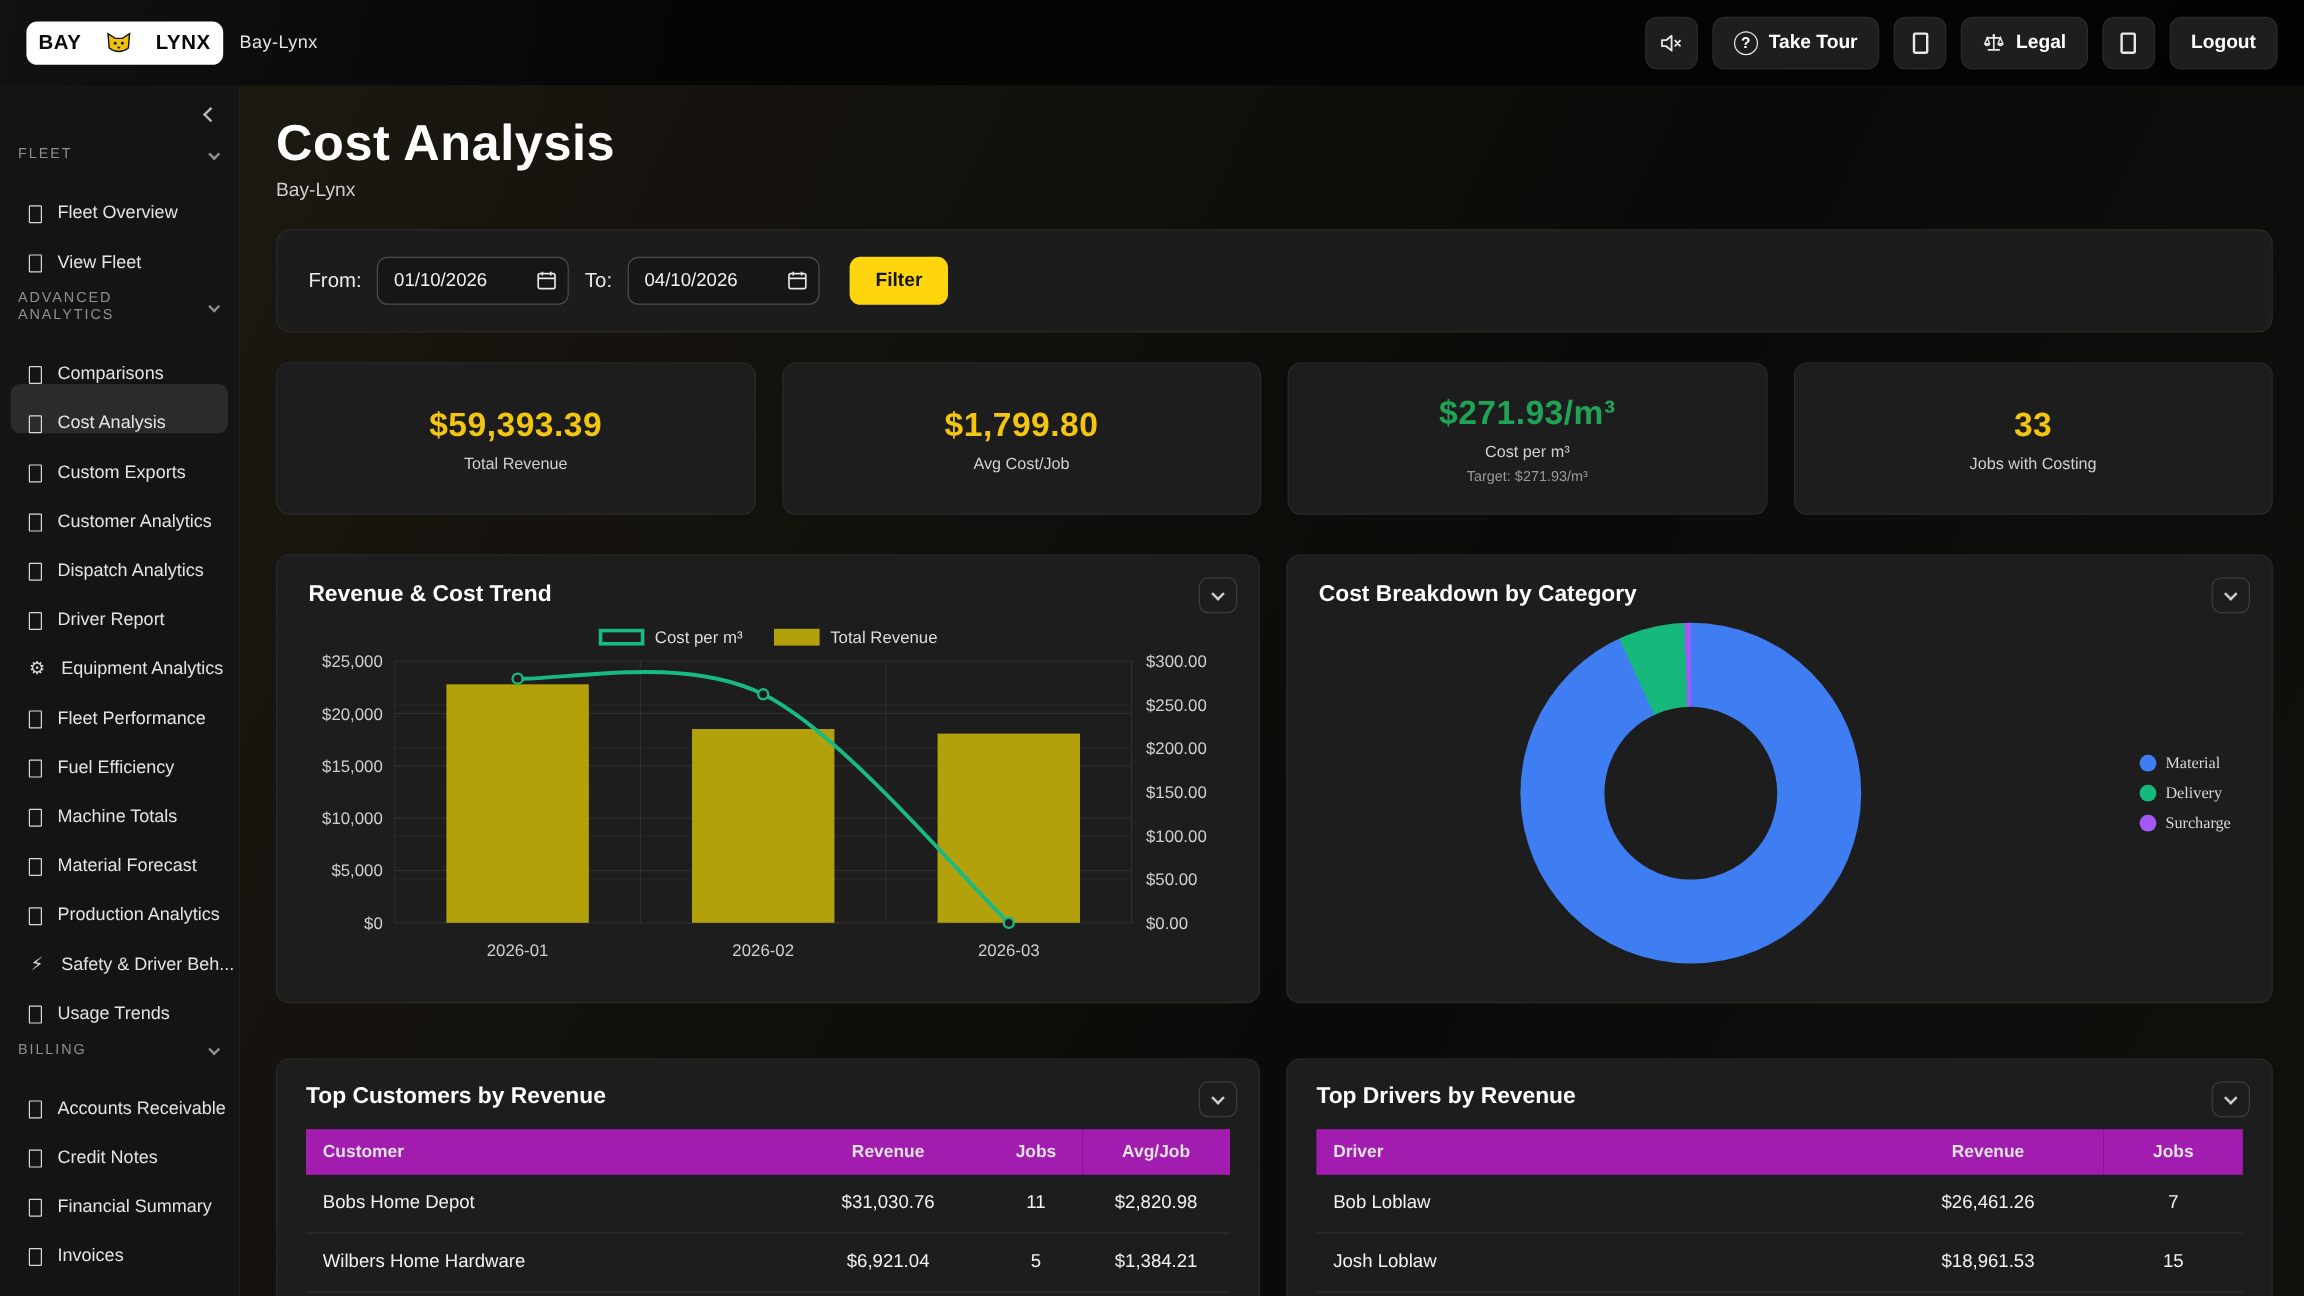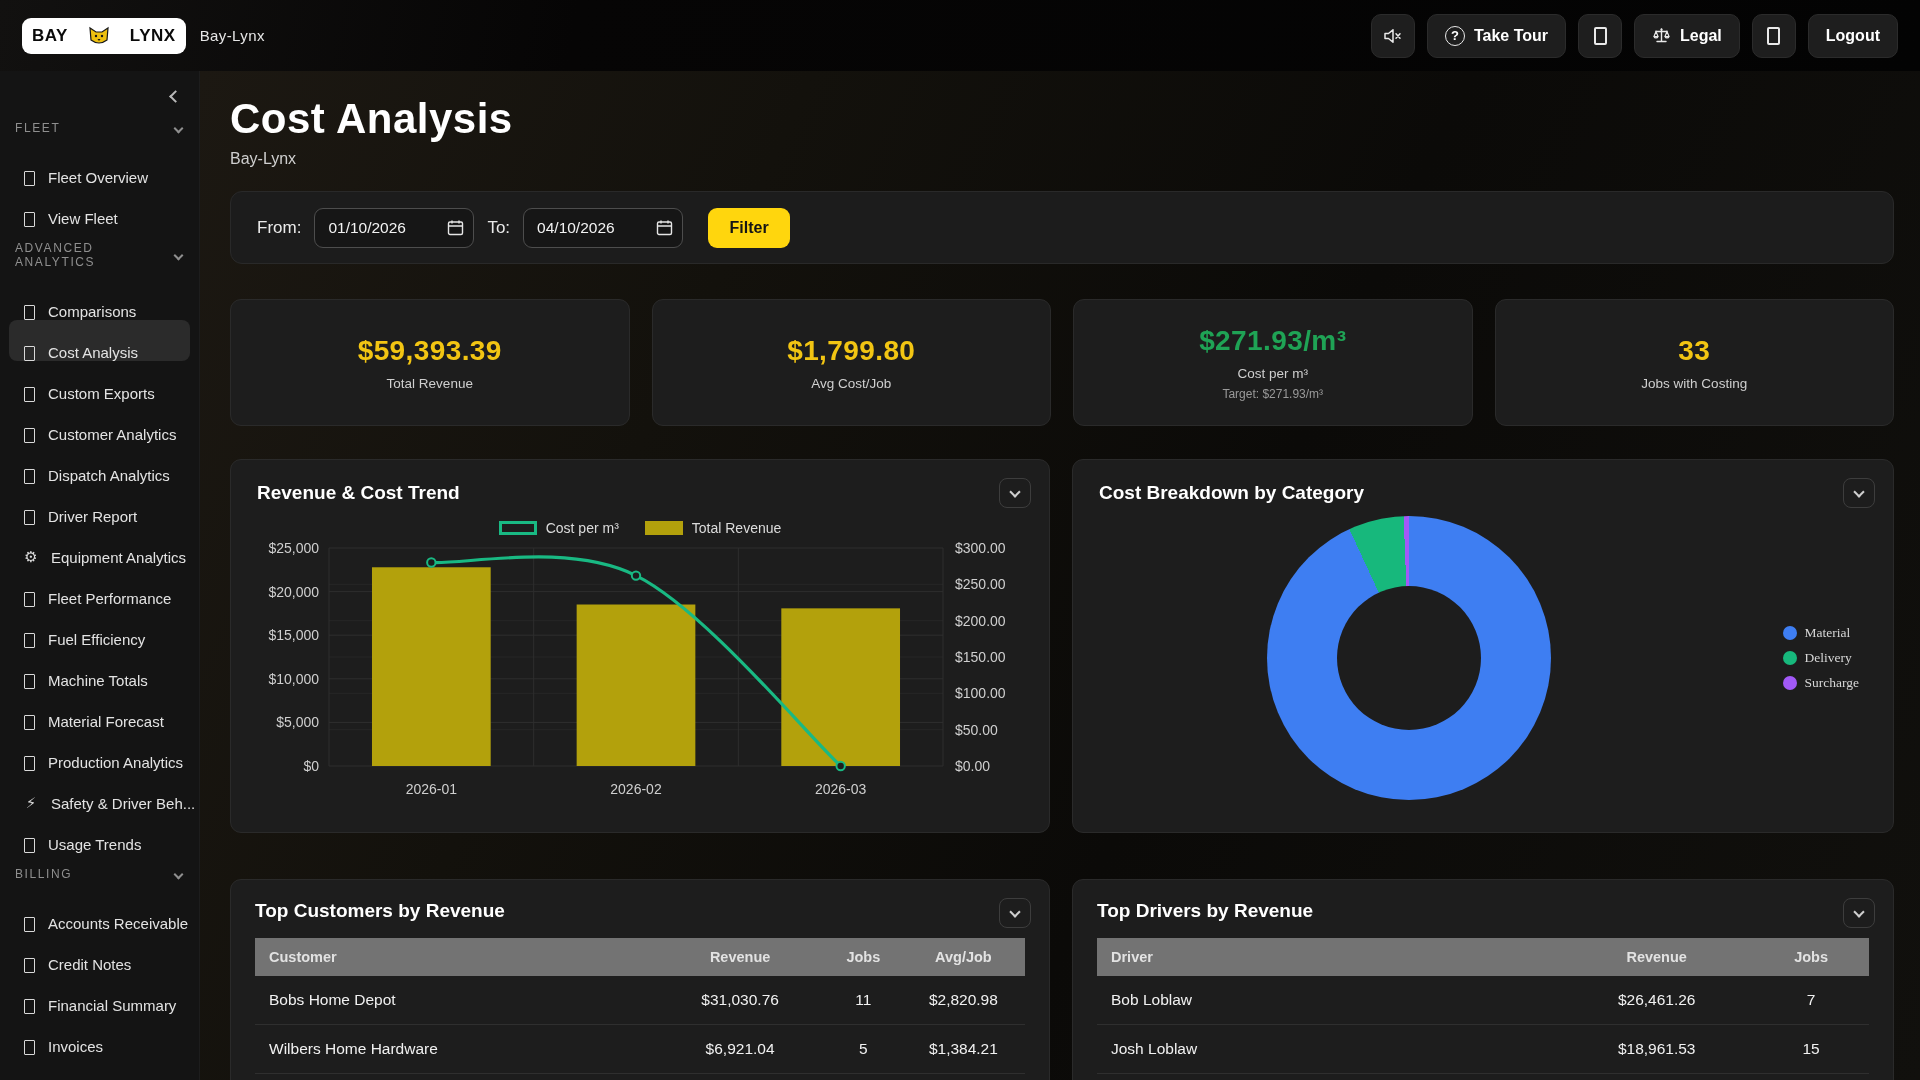--- a/index.html
+++ b/index.html
@@ -41,33 +41,33 @@
   .box-icon { width:11px; height:15px; border:1.5px solid #d9d9d9; border-radius:1px; flex:none; }
   .glyph-icon { font-size:15px; color:#d9d9d9; width:14px; text-align:center; flex:none; }
 
   
   .main { position:absolute; top:71px; left:200px; right:0; bottom:0; overflow:hidden;
     background:linear-gradient(115deg,#1c1812 0%,#13110c 28%,#0b0a08 58%,#11100d 100%);
     padding:24px 26px 0 30px; }
   .page-title { font-size:42px; font-weight:800; letter-spacing:.5px; }
   .page-subtitle { margin-top:7px; font-size:16px; color:#cfcfcf; }
 
-  .filter-bar { margin-top:23px; height:73px; background:#1c1c1c; border:1px solid #292929;
+  .filter-bar { margin-top:23px; height:86px; background:#1c1c1c; border:1px solid #292929;
     border-radius:12px; display:flex; align-items:center; padding:0 26px; gap:13px; }
   .filter-label { font-size:17px; color:#eaeaea; }
   .date-wrap { position:relative; }
   .date-input { width:160px; height:40px; background:#161616; border:1px solid #4d4d4d;
     border-radius:9px; color:#f2f2f2; font-size:15.5px; padding:0 36px 0 13px;
     font-family:"Liberation Sans",sans-serif; }
   .cal-icon { position:absolute; right:10px; top:11px; }
   .filter-btn { margin-left:12px; width:82px; height:40px; background:#ffd60d; border:none;
     border-radius:9px; font-weight:800; font-size:16px; color:#151515; cursor:pointer;
     font-family:"Liberation Sans",sans-serif; }
 
-  .kpi-row { margin-top:35px; display:flex; gap:22px; }
+  .kpi-row { margin-top:25px; display:flex; gap:22px; }
   .kpi-card { flex:1; height:127px; background:#1d1d1d; border:1px solid #2a2a2a; border-radius:11px;
     display:flex; flex-direction:column; align-items:center; justify-content:center; gap:9px; }
   .kpi-value { font-size:28px; font-weight:800; letter-spacing:.4px; }
   .kpi-label { font-size:13.5px; color:#cfcfcf; }
   .kpi-sub { font-size:12px; color:#9a9a9a; margin-top:-3px; }
 
   .charts-row { margin-top:33px; display:flex; gap:22px; height:374px; }
   .card { background:#1d1d1d; border:1px solid #2a2a2a; border-radius:11px; position:relative;
     padding:22px 26px; }
   .card-title { font-size:19px; font-weight:800; }
@@ -88,21 +88,21 @@
   .donut-hole { position:absolute; left:50%; top:50%; width:144px; height:144px; margin:-72px 0 0 -72px;
     border-radius:50%; background:#1d1d1d; }
   .donut-legend { margin-left:auto; margin-right:8px; display:flex; flex-direction:column; gap:9px; }
   .dl-item { display:flex; align-items:center; gap:8px; font-size:13.5px; color:#d6d6d6; cursor:pointer;font-family:Liberation Serif, serif; }
   .dl-dot { width:14px; height:14px; border-radius:50%; flex:none; }
 
   .tables-row { margin-top:46px; display:flex; gap:22px; align-items:flex-start; }
   .table-card { width:820px; padding:20px 24px; }
   .table-card.right { width:822px; }
   table { width:100%; border-collapse:collapse; margin-top:16px; }
-  thead tr { background:#737373; }
+  thead tr { background:#a21caf; }
   th { font-size:14.5px; color:#e2e2e2; font-weight:700; padding:11px 14px; }
   td { font-size:15.5px; color:#f1f1f1; padding:15px 14px; border-bottom:1px solid #2f2f2f; }
   .al { text-align:left; } .ar { text-align:center; } .ac { text-align:center; }
 
   svg text { font-family:"Liberation Sans","DejaVu Sans",sans-serif; }
 </style>
 </head>
 <body>
 
 <header class="topbar">

